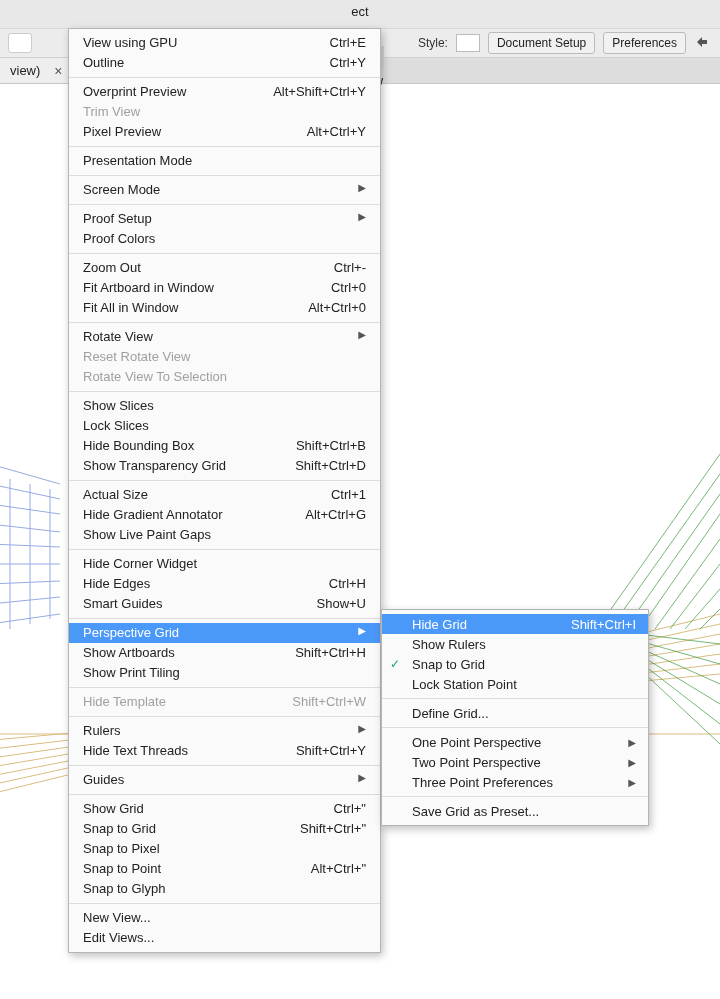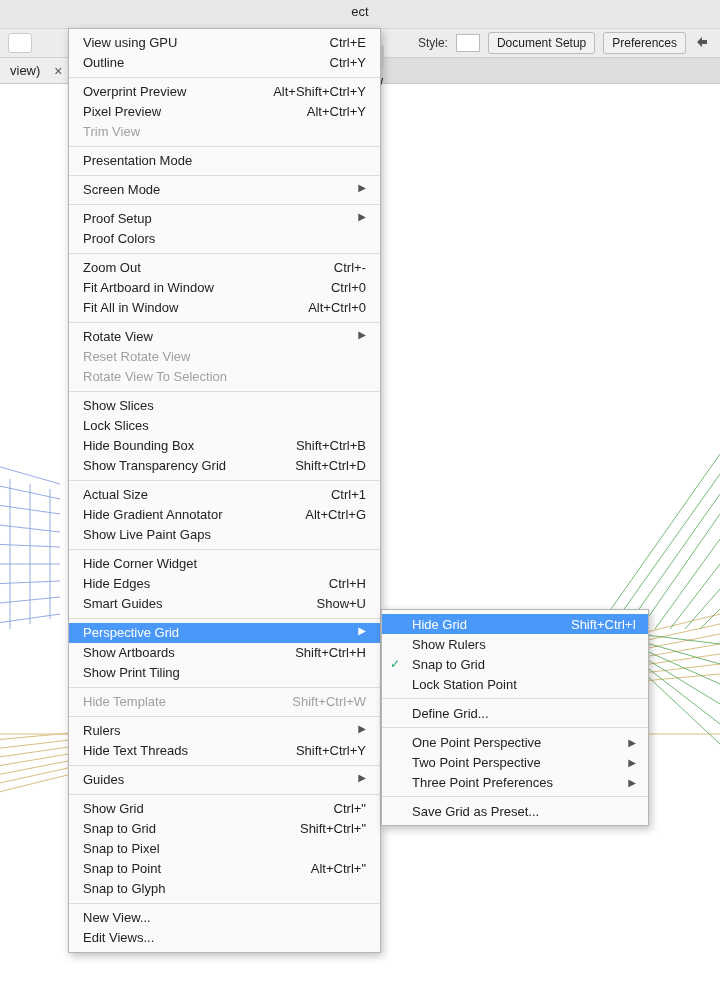--- a/index.html
+++ b/index.html
@@ -125,26 +125,26 @@
     </div>
     <div class="row">
       <span>Outline</span>
       <span>Ctrl+Y</span>
     </div>
     <div class="hr"></div>
     <div class="row">
       <span>Overprint Preview</span>
       <span>Alt+Shift+Ctrl+Y</span>
     </div>
+    <div class="row disabled">
+      <span>Trim View</span>
+    </div>
     <div class="row">
       <span>Pixel Preview</span>
       <span>Alt+Ctrl+Y</span>
-    </div>
-    <div class="row disabled">
-      <span>Trim View</span>
     </div>
     <div class="hr"></div>
     <div class="row">
       <span>Presentation Mode</span>
     </div>
     <div class="hr"></div>
     <div class="row">
       <span>Screen Mode</span>
       <span class="arrow">▶</span>
     </div>

